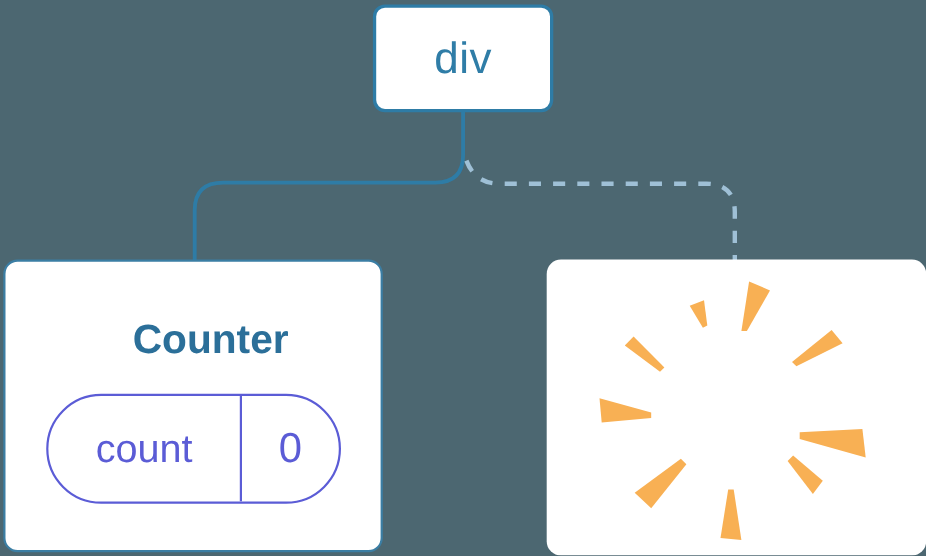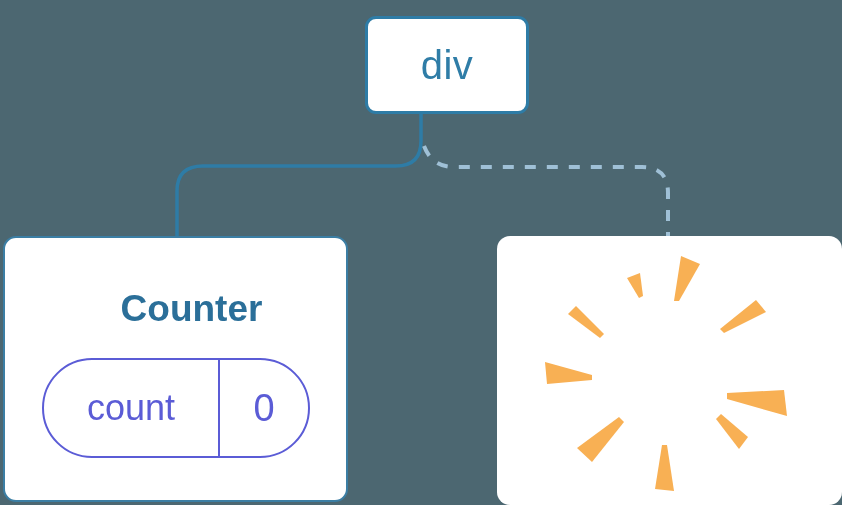--- a/index.html
+++ b/index.html
@@ -8,23 +8,23 @@
     background:#4C6771;
     font-family:"Liberation Sans", sans-serif;
   }
   .canvas{position:absolute;inset:0;}
   svg.connectors{position:absolute;left:0;top:0;width:842px;height:505px;}
 
   .node{
     position:absolute;background:#FFFFFF;box-sizing:border-box;
   }
   .node-root{
-    left:339px;top:16px;width:164px;height:98px;
+    left:339px;top:4px;width:164px;height:98px;
     border:3px solid #2E7CA6;border-radius:11px;
-    display:flex;align-items:center;justify-content:center;margin-left:26px;
+    display:flex;align-items:center;justify-content:center;
   }
   .node-root .label{
     color:#2F7DA7;font-size:40px;font-weight:500;letter-spacing:0.5px;
   }
   .node-left{
     left:3px;top:236px;width:345px;height:266px;
     border:2px solid #3B7EA4;border-radius:13px;
   }
   .node-left .title{
     position:absolute;left:16px;top:50px;width:100%;

